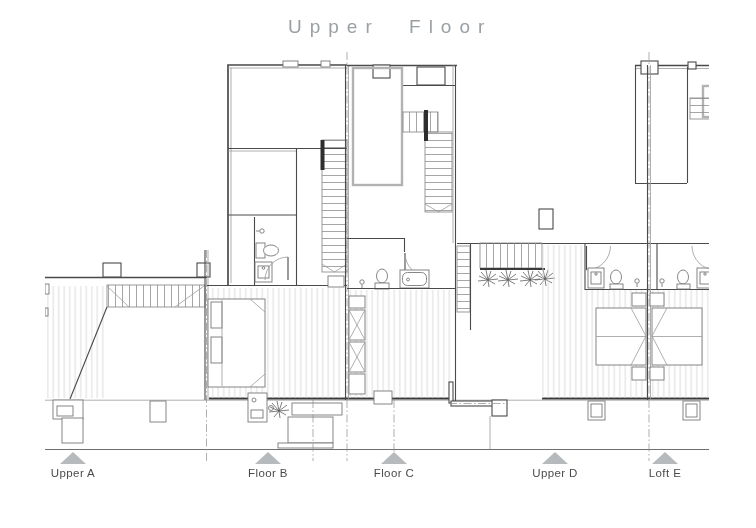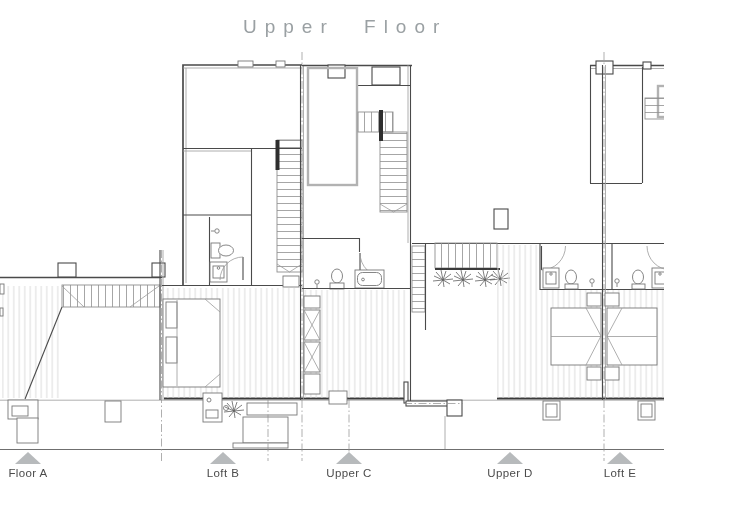--- a/index.html
+++ b/index.html
@@ -1,17 +1,17 @@
 <!DOCTYPE html>
 <html style="--color-line: #4a4a4a; --color-thin: #9a9a9a; --color-hatch: #d6d6d6; --color-fixture: #787878; --color-dark: #2e2e2e; --color-graywall: #b2b2b2; --color-title: #9aa0a3; --color-label: #4b4b4b; --color-triangle: #b7babc; --color-ground: #6f6f6f; --color-dash: #8c8c8c;"><head>
 <meta charset="utf-8">
 <style>
   html,body{margin:0;padding:0;background:#fff;}
   .canvas{position:relative;width:664px;height:528px;background:#fff;overflow:hidden;
-          font-family:"Liberation Sans",sans-serif;}
+          font-family:"Liberation Sans",sans-serif;margin-left:45px;}
   .title{position:absolute;left:243px;top:16px;font-size:19px;letter-spacing:8px;
          word-spacing:16px;color:var(--color-title,#9aa0a3);white-space:nowrap;}
   .plan-svg{position:absolute;left:0;top:0;}
   .marker{position:absolute;top:452px;width:64px;display:flex;flex-direction:column;
           align-items:center;gap:3px;}
   .tri{width:0;height:0;border-left:13px solid transparent;border-right:13px solid transparent;
        border-bottom:12px solid var(--color-triangle,#b7babc);}
   .marker span{font-size:11.5px;color:var(--color-label,#4b4b4b);letter-spacing:0.4px;white-space:nowrap;}
   
   .w  {stroke:var(--color-line,#4a4a4a);stroke-width:1.1;fill:none;}
@@ -322,29 +322,29 @@
         <line x1="753" y1="308" x2="738" y2="336" class="t"></line>
         <line x1="738" y1="336" x2="753" y2="365" class="t"></line>
         <rect x="723" y="293" width="14" height="13" class="f"></rect>
         <rect x="723" y="367" width="14" height="13" class="f"></rect>
       </g>
     </g>
   </svg>
 
   <div class="marker" style="left:-4px">
     <div class="tri"></div>
-    <span>Floor A</span>
+    <span>Upper A</span>
   </div>
   <div class="marker" style="left:191px">
     <div class="tri"></div>
-    <span>Loft B</span>
+    <span>Floor B</span>
   </div>
   <div class="marker" style="left:317px">
     <div class="tri"></div>
-    <span>Upper C</span>
+    <span>Floor C</span>
   </div>
   <div class="marker" style="left:478px">
     <div class="tri"></div>
     <span>Upper D</span>
   </div>
   <div class="marker" style="left:588px">
     <div class="tri"></div>
     <span>Loft E</span>
   </div>
   <div class="marker" style="left:718px">

